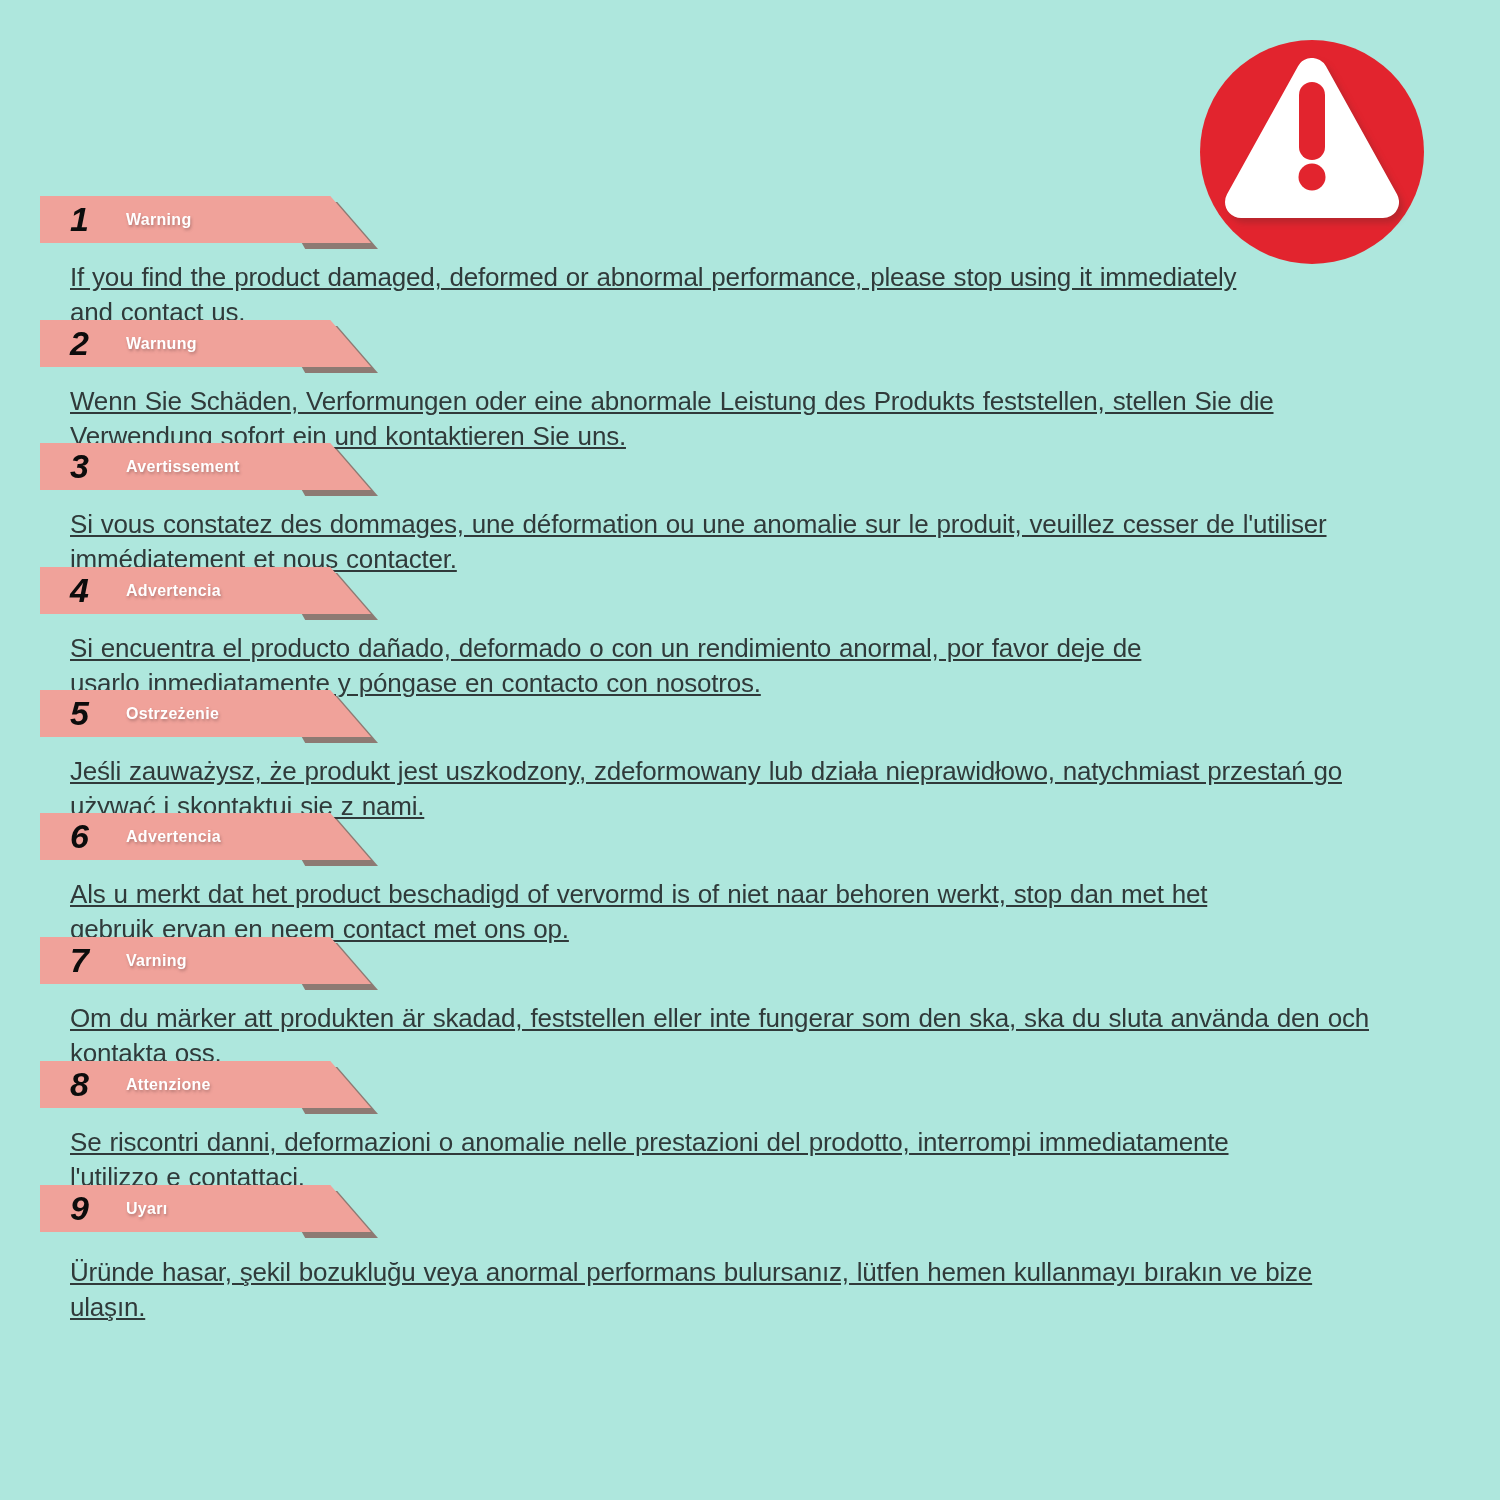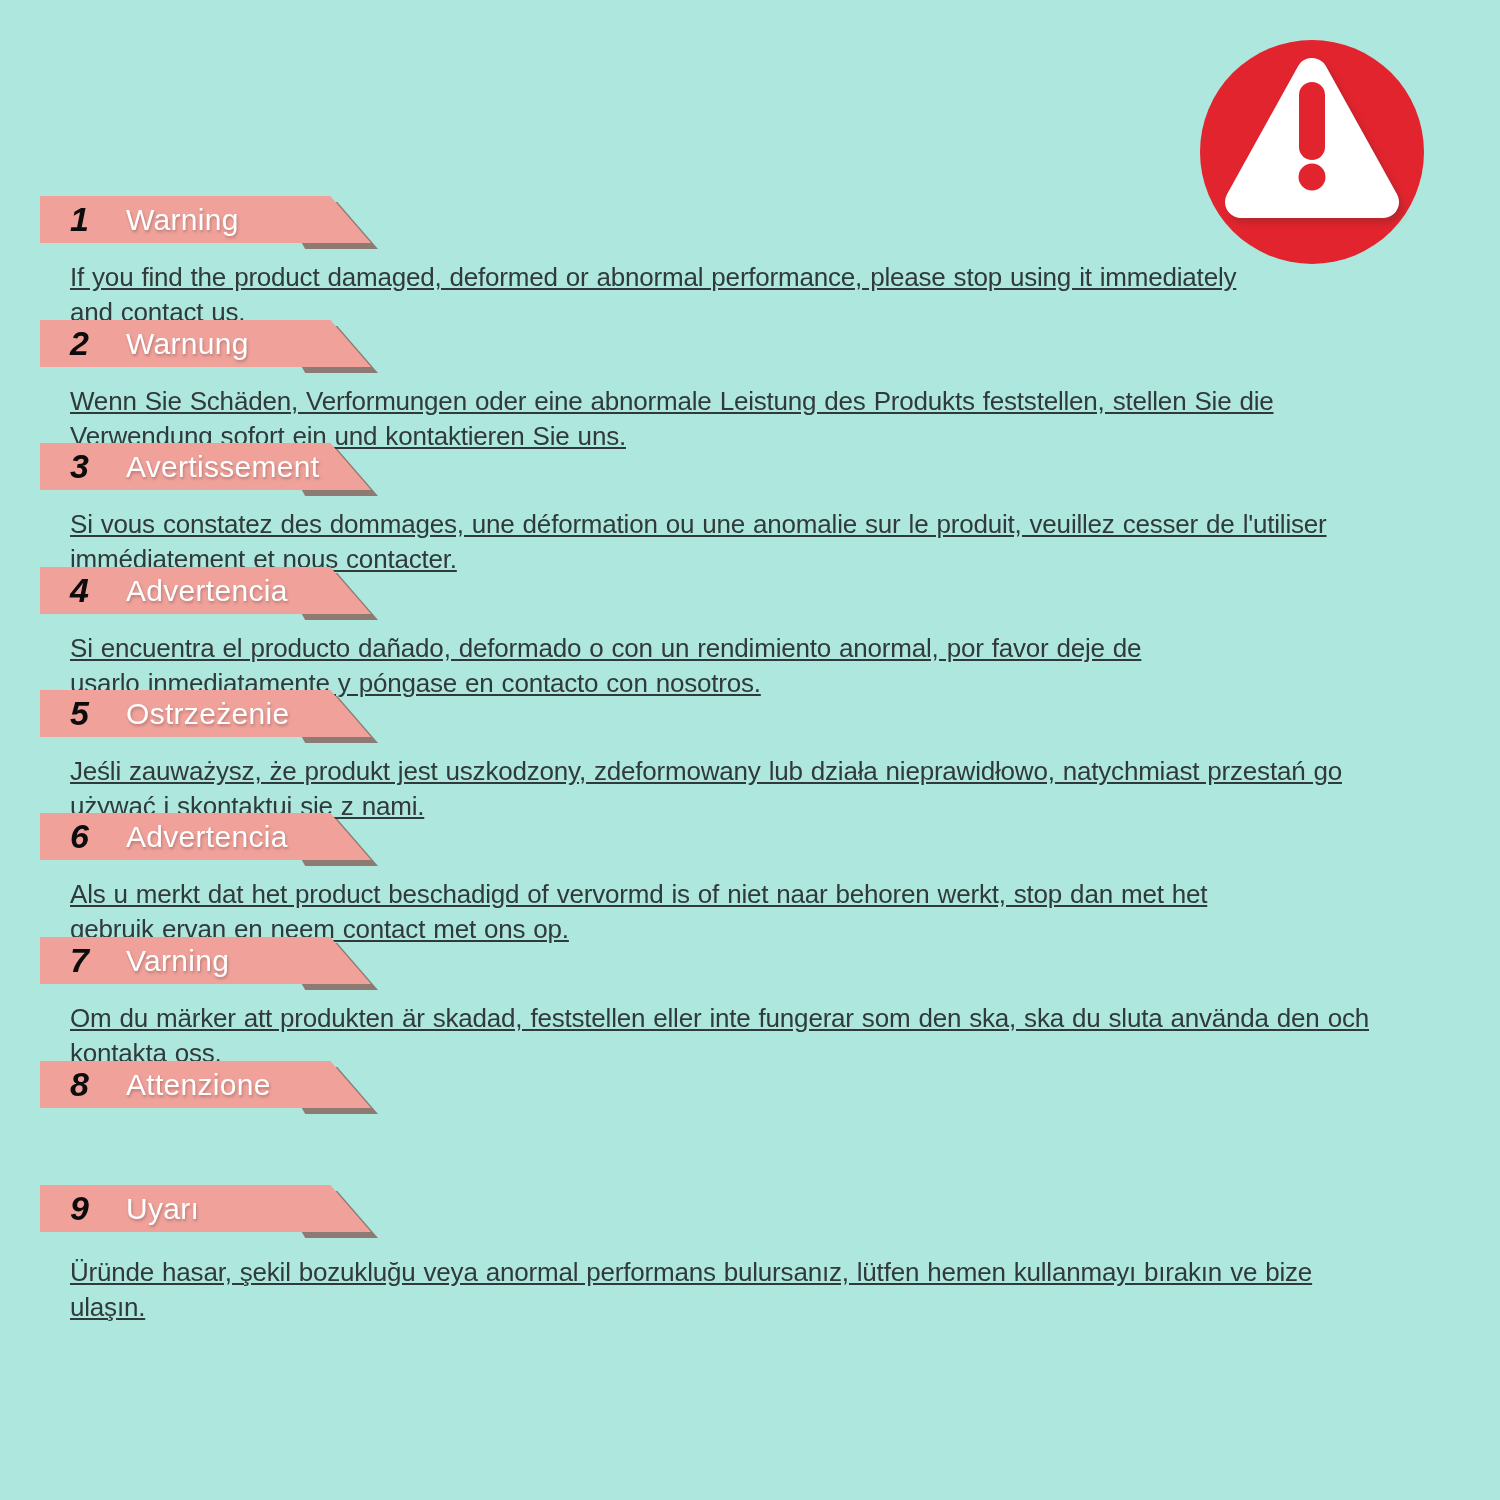--- a/index.html
+++ b/index.html
@@ -41,22 +41,22 @@
   }
   .sec-num {
     font-size: 34px;
     font-weight: bold;
     font-style: italic;
     color: #0c0c0c;
     width: 56px;
     flex: 0 0 56px;
   }
   .sec-title {
-    font-size: 30px;
-    font-weight: normal;
+    font-size: 16px;
+    font-weight: bold;
     color: #ffffff;
     text-shadow: 1px 2px 3px rgba(110,70,70,0.45);
     letter-spacing: 0.3px;
   }
   .sec-body {
     margin: 10px 0 0 30px;
     font-size: 26px;
     line-height: 35px;
     color: #303a3a;
     letter-spacing: -0.2px;
@@ -167,20 +167,22 @@
   </section>
 
   <section class="warn-section" style="top:1061px">
     <div class="ribbon">
       <div class="ribbon-shadow"></div>
       <div class="ribbon-face">
         <span class="sec-num">8</span>
         <span class="sec-title">Attenzione</span>
       </div>
     </div>
+    <p class="sec-body">Se riscontri danni, deformazioni o anomalie nelle prestazioni del prodotto, interrompi immediatamente
+l'utilizzo e contattaci.</p>
   </section>
 
   <section class="warn-section gap-lg" style="top:1185px">
     <div class="ribbon">
       <div class="ribbon-shadow"></div>
       <div class="ribbon-face">
         <span class="sec-num">9</span>
         <span class="sec-title">Uyarı</span>
       </div>
     </div>

